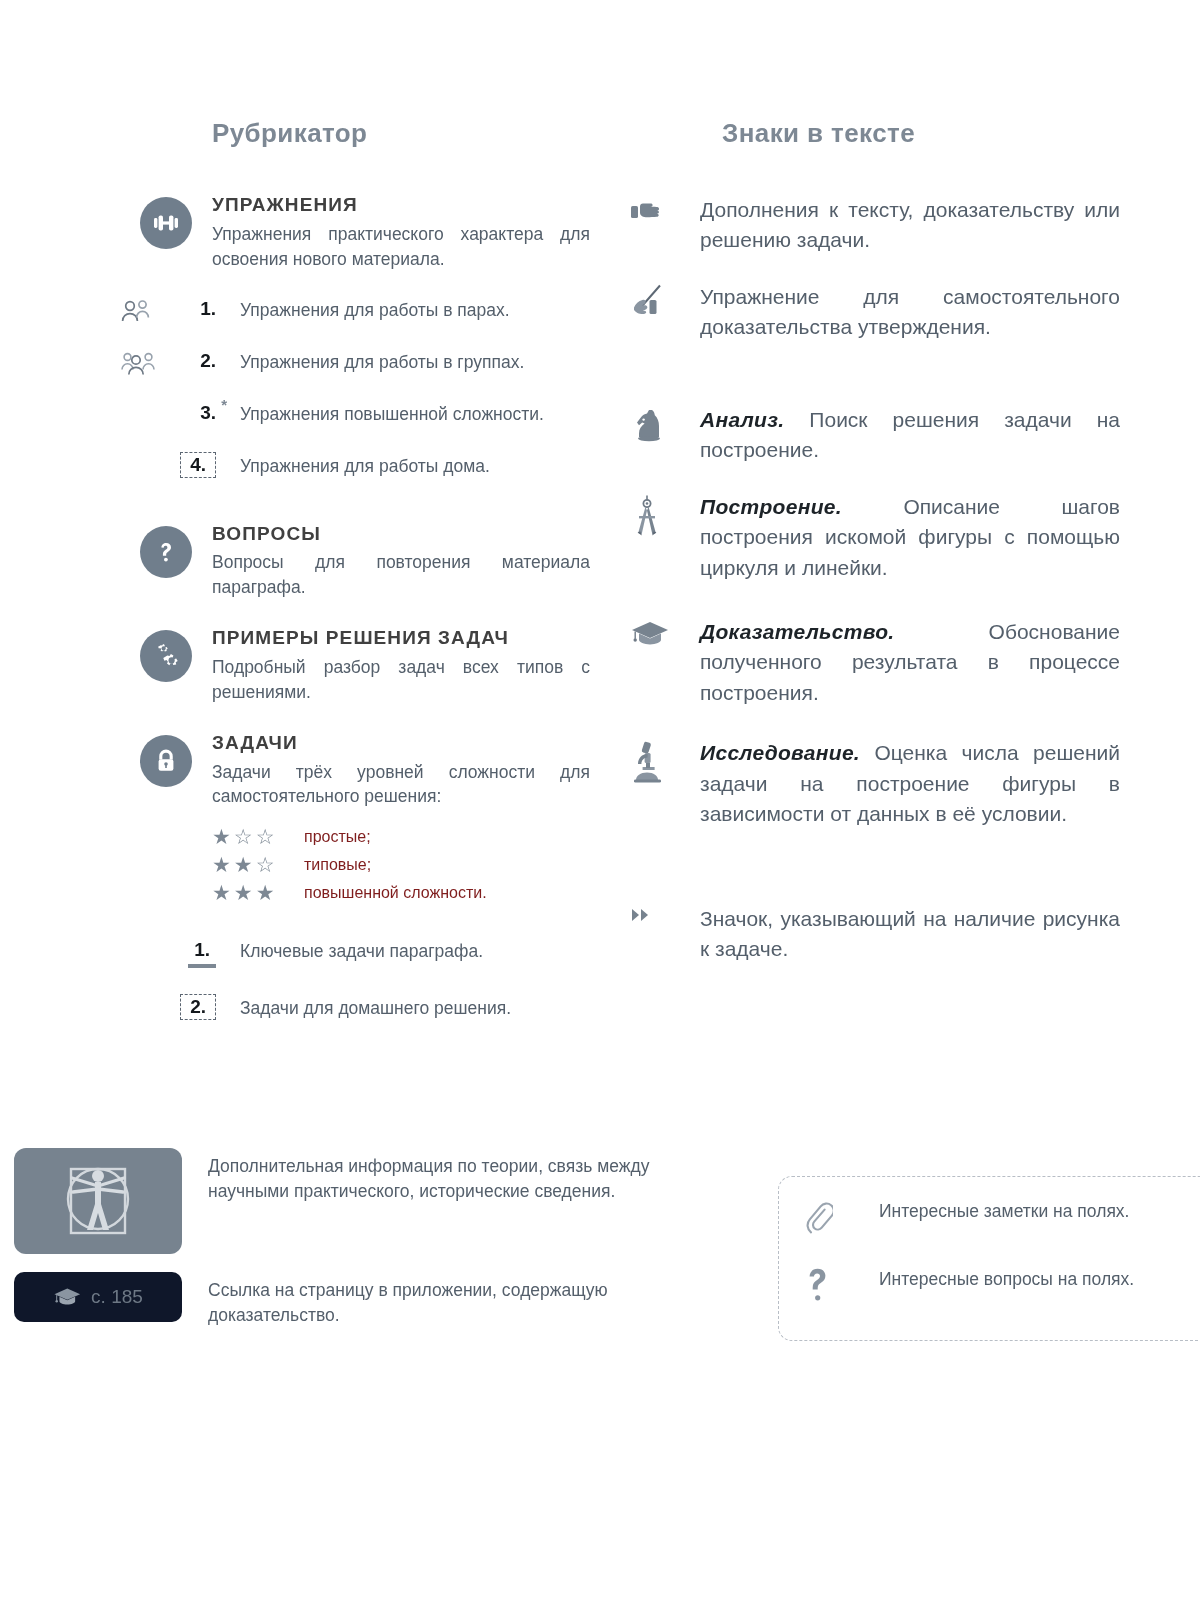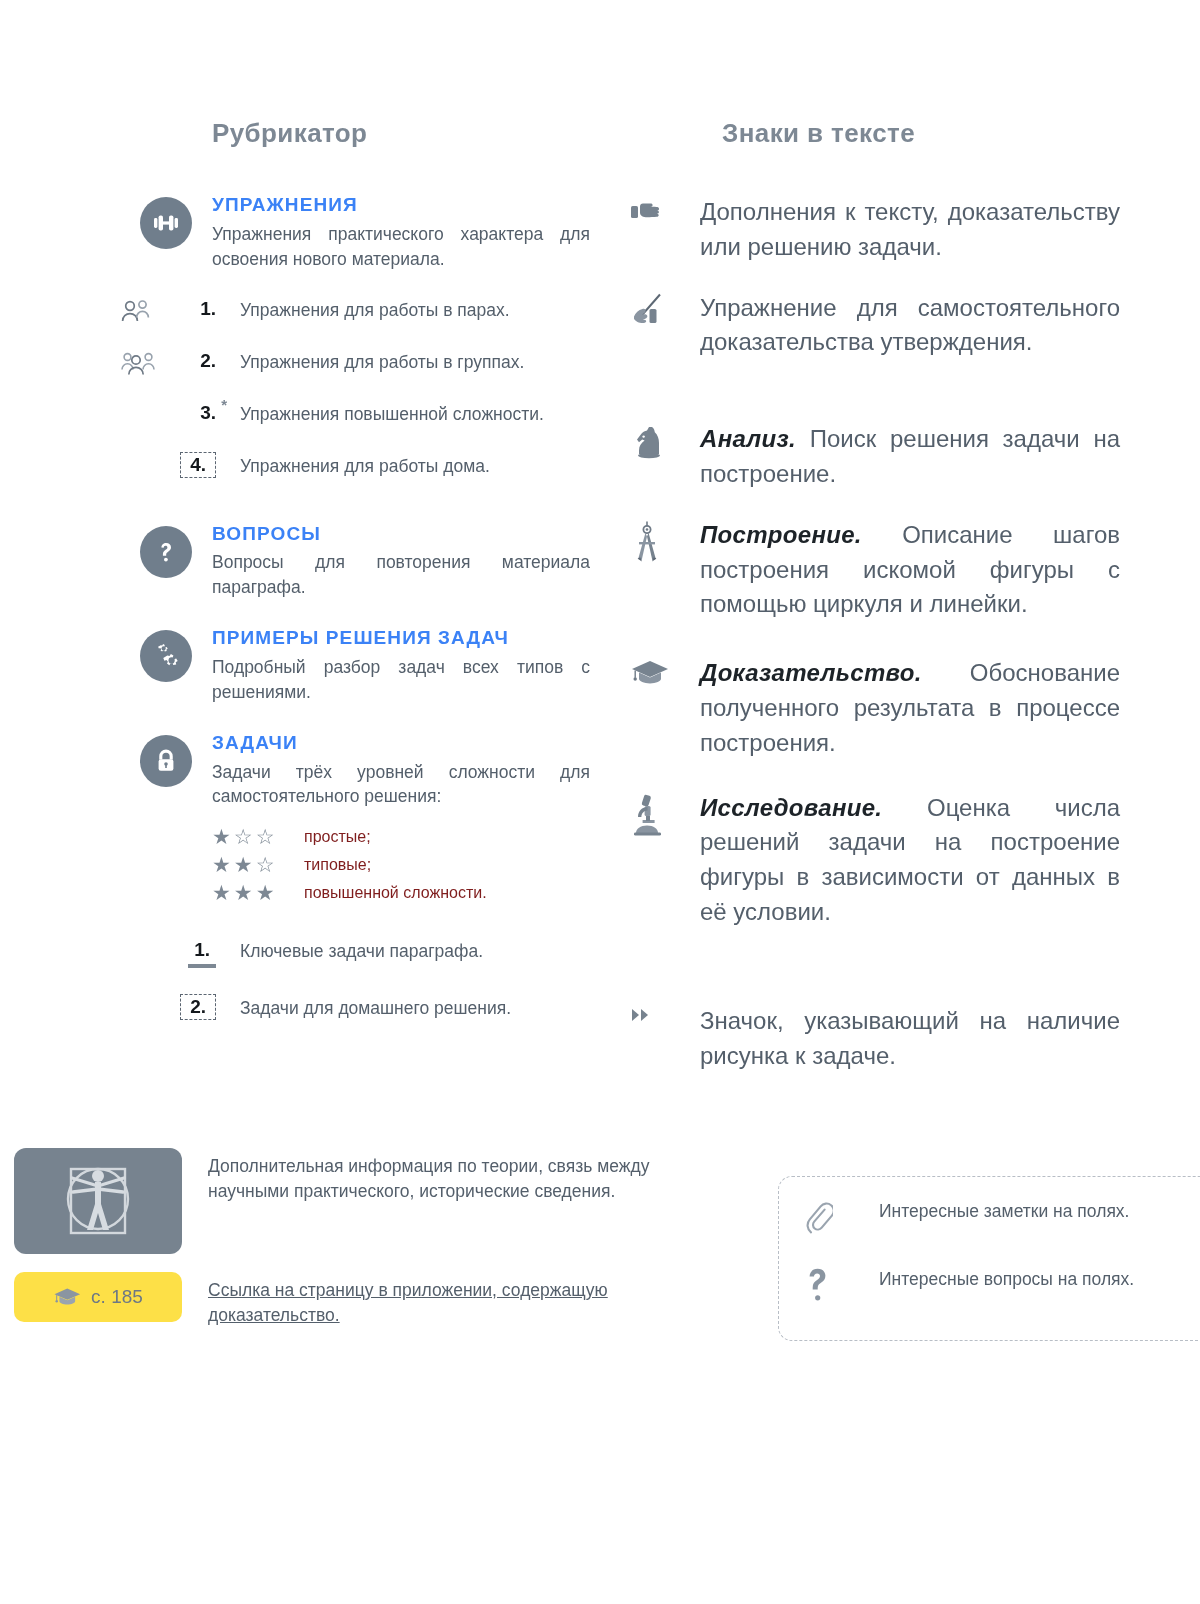--- a/index.html
+++ b/index.html
@@ -33,21 +33,21 @@
   .row + .row { margin-top:0; }
 
   .ic-col {
     width:92px; min-width:92px;
     display:flex; justify-content:center;
     padding-top:2px;
   }
   .body-col { flex:1; }
 
   .blk-title {
-    font-size:19px; font-weight:bold; color:#3b82f6;
+    font-size:19px; font-weight:bold; color:#404040;
     letter-spacing:1.1px; margin:0 0 6px 0; line-height:1.1;
   }
   .blk-desc {
     font-size:17.5px; line-height:1.42; color:#545f6b;
     margin:0; text-align:justify;
   }
 
   
   .circ {
     width:52px; height:52px; border-radius:50%;
@@ -88,47 +88,47 @@
 
   
   .stars-list { margin:16px 0 0 0; }
   .stars-line { display:flex; align-items:center; margin-bottom:4px; }
   .stars-glyphs { width:92px; min-width:92px; font-size:21px; letter-spacing:3px; color:#7d8894; }
   .stars-label { font-size:16px; color:#7f1d1d; }
 
   
   .sign-row { display:flex; align-items:flex-start; margin-bottom:26px; }
   .sign-ic { width:70px; min-width:70px; display:flex; justify-content:flex-start; padding-top:2px; }
-  .sign-tx { flex:1; font-size:24px; line-height:1.45; color:#545f6b; text-align:justify; }
+  .sign-tx { flex:1; font-size:21px; line-height:1.45; color:#545f6b; text-align:justify; }
   .sign-tx b { color:#1d2328; font-style:italic; font-weight:bold; letter-spacing:0.3px; }
 
   
   .more-band { position:absolute; left:0; top:1148px; width:100%; }
   .more-plate {
     position:absolute; left:14px; top:0;
     width:168px; height:106px; border-radius:12px;
     background:#77838f;
     display:flex; align-items:center; justify-content:center;
   }
   .more-text { position:absolute; left:208px; top:6px; width:500px; }
   .more-title {
     font-size:19.5px; font-weight:bold; color:#14181c;
     letter-spacing:0.9px; margin:0 0 4px 0;
   }
   .more-desc { font-size:17.5px; line-height:1.4; color:#545f6b; margin:0; }
 
   .ref-chip {
     position:absolute; left:14px; top:1272px;
     width:168px; height:50px; border-radius:10px;
-    background:#fde047;
+    background:#0f172a;
     display:flex; align-items:center; justify-content:center; gap:8px;
   }
   .ref-chip .pg { font-size:19px; color:#6d7885; }
   .ref-text { position:absolute; left:208px; top:1278px; width:500px;
-              font-size:17.5px; line-height:1.42; color:#545f6b;text-decoration:underline; }
+              font-size:17.5px; line-height:1.42; color:#545f6b; }
 
   .notes-box {
     position:absolute; left:778px; top:1176px;
     width:430px; height:165px;
     border:1.6px dashed #b8bec6;
     border-right:none;
     border-radius:14px 0 0 14px;
   }
   .note-row { display:flex; align-items:flex-start; margin:22px 0 0 26px; }
   .note-ic { width:74px; min-width:74px; display:flex; justify-content:flex-start; }

